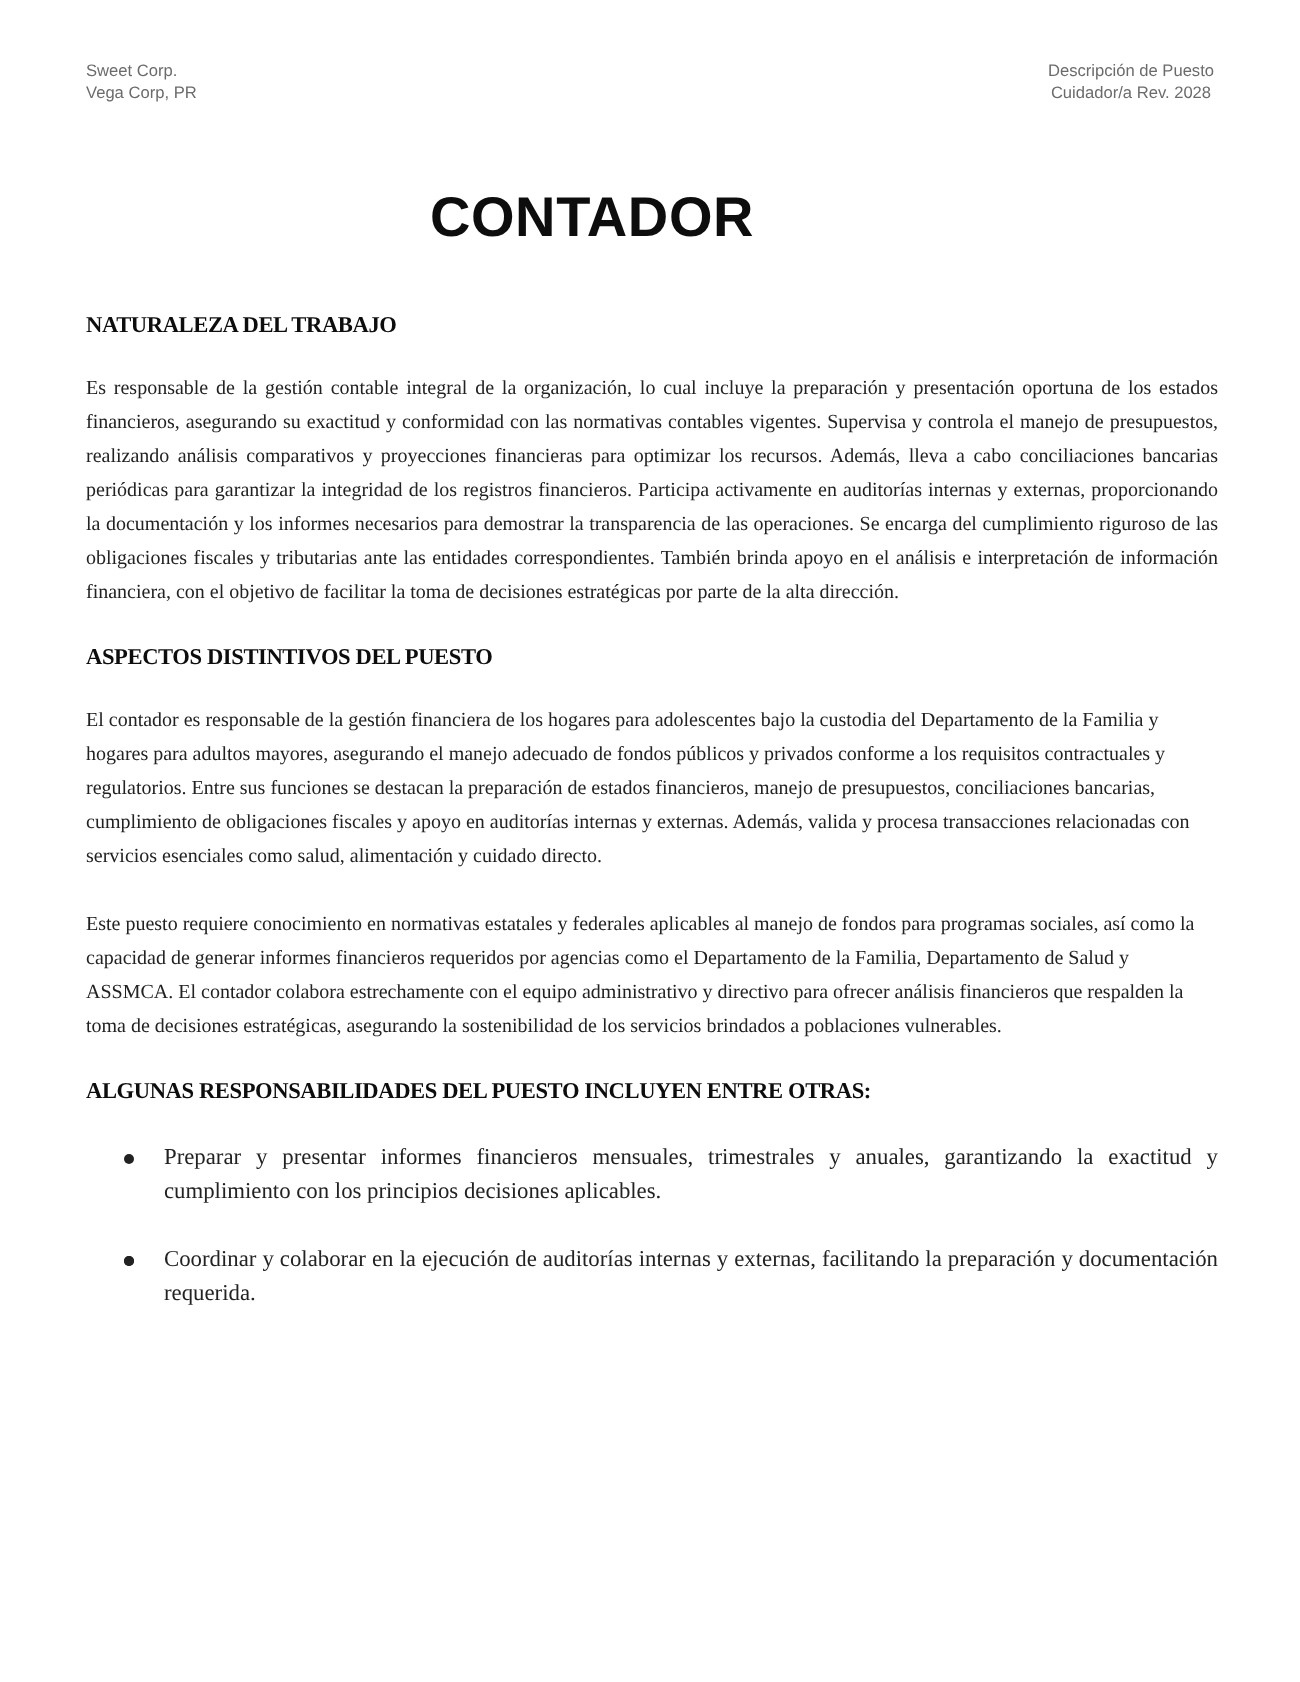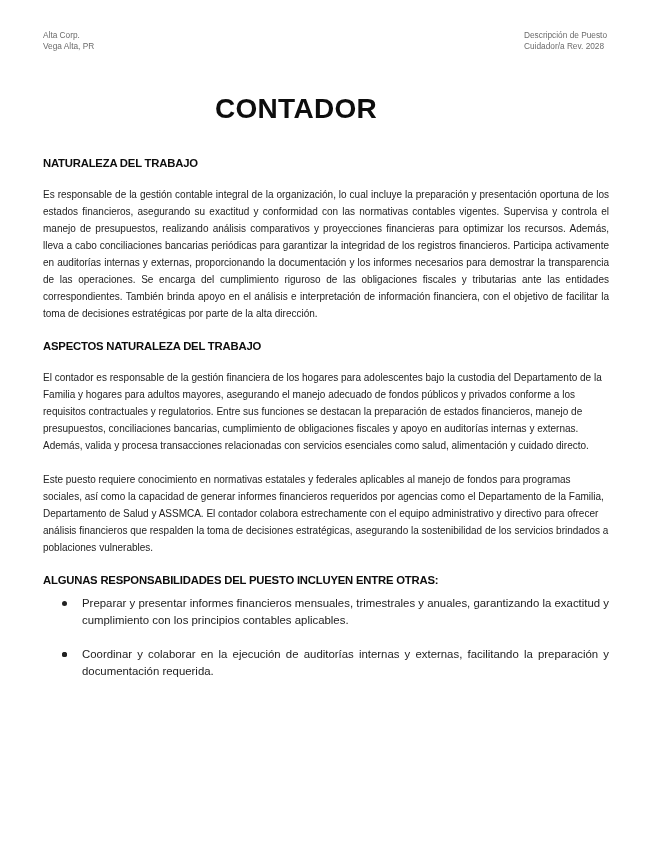--- a/index.html
+++ b/index.html
@@ -19,38 +19,39 @@
     position: absolute;
     top: 30px;
     left: 43px;
     right: 43px;
     display: flex;
     justify-content: space-between;
     font-size: 8.3px;
     line-height: 11px;
     color: #6b6b6b;
   }
-  .page-header .right { text-align: left; }
+  .page-header .right { text-align: center; }
   .title {
     position: absolute;
     top: 93px;
     left: 0;
     width: 592px;
     text-align: center;
     font-size: 28px;
     font-weight: bold;
     letter-spacing: 0.3px;
     color: #0d0d0d;
     margin: 0;
   }
   .content {
     position: absolute;
     left: 43px;
     width: 566px;
     top: 156px;
+    font-family: Liberation Serif, serif;
   }
   .section-heading {
     font-size: 11.3px;
     font-weight: bold;
     color: #0d0d0d;
     margin: 0 0 16px 0;
     line-height: 14px;
     letter-spacing: -0.2px;
   }
   .para {
@@ -82,50 +83,50 @@
     height: 5px;
     border-radius: 50%;
     background: #222;
   }
 </style>
 </head>
 <body>
 
 <div class="page-header">
   <div class="left">
-    <div>Alta Corp.</div>
-    <div>Vega Alta, PR</div>
+    <div>Sweet Corp.</div>
+    <div>Vega Corp, PR</div>
   </div>
   <div class="right">
     <div>Descripción de Puesto</div>
     <div>Cuidador/a Rev. 2028</div>
   </div>
 </div>
 
 <h1 class="title">CONTADOR</h1>
 
 <div class="content">
 
   <section>
     <h2 class="section-heading">NATURALEZA DEL TRABAJO</h2>
     <p class="para justify">Es responsable de la gestión contable integral de la organización, lo cual incluye la preparación y presentación oportuna de los estados financieros, asegurando su exactitud y conformidad con las normativas contables vigentes. Supervisa y controla el manejo de presupuestos, realizando análisis comparativos y proyecciones financieras para optimizar los recursos. Además, lleva a cabo conciliaciones bancarias periódicas para garantizar la integridad de los registros financieros. Participa activamente en auditorías internas y externas, proporcionando la documentación y los informes necesarios para demostrar la transparencia de las operaciones. Se encarga del cumplimiento riguroso de las obligaciones fiscales y tributarias ante las entidades correspondientes. También brinda apoyo en el análisis e interpretación de información financiera, con el objetivo de facilitar la toma de decisiones estratégicas por parte de la alta dirección.</p>
   </section>
 
   <section>
-    <h2 class="section-heading">ASPECTOS NATURALEZA DEL TRABAJO</h2>
+    <h2 class="section-heading">ASPECTOS DISTINTIVOS DEL PUESTO</h2>
     <p class="para">El contador es responsable de la gestión financiera de los hogares para adolescentes bajo la custodia del Departamento de la Familia y hogares para adultos mayores, asegurando el manejo adecuado de fondos públicos y privados conforme a los requisitos contractuales y regulatorios. Entre sus funciones se destacan la preparación de estados financieros, manejo de presupuestos, conciliaciones bancarias, cumplimiento de obligaciones fiscales y apoyo en auditorías internas y externas. Además, valida y procesa transacciones relacionadas con servicios esenciales como salud, alimentación y cuidado directo.</p>
     <p class="para">Este puesto requiere conocimiento en normativas estatales y federales aplicables al manejo de fondos para programas sociales, así como la capacidad de generar informes financieros requeridos por agencias como el Departamento de la Familia, Departamento de Salud y ASSMCA. El contador colabora estrechamente con el equipo administrativo y directivo para ofrecer análisis financieros que respalden la toma de decisiones estratégicas, asegurando la sostenibilidad de los servicios brindados a poblaciones vulnerables.</p>
   </section>
 
   <section>
-    <h2 class="section-heading" style="margin-bottom:8px;">ALGUNAS RESPONSABILIDADES DEL PUESTO INCLUYEN ENTRE OTRAS:</h2>
+    <h2 class="section-heading" style="margin-bottom:18px;">ALGUNAS RESPONSABILIDADES DEL PUESTO INCLUYEN ENTRE OTRAS:</h2>
     <ul class="resp-list">
       <li class="resp-item">
         <span class="bullet"></span>
-        <span>Preparar y presentar informes financieros mensuales, trimestrales y anuales, garantizando la exactitud y cumplimiento con los principios contables aplicables.</span>
+        <span>Preparar y presentar informes financieros mensuales, trimestrales y anuales, garantizando la exactitud y cumplimiento con los principios decisiones aplicables.</span>
       </li>
       <li class="resp-item">
         <span class="bullet"></span>
       </li>
       <li class="resp-item">
         <span class="bullet"></span>
         <span>Coordinar y colaborar en la ejecución de auditorías internas y externas, facilitando la preparación y documentación requerida.</span>
       </li>
     </ul>
   </section>

